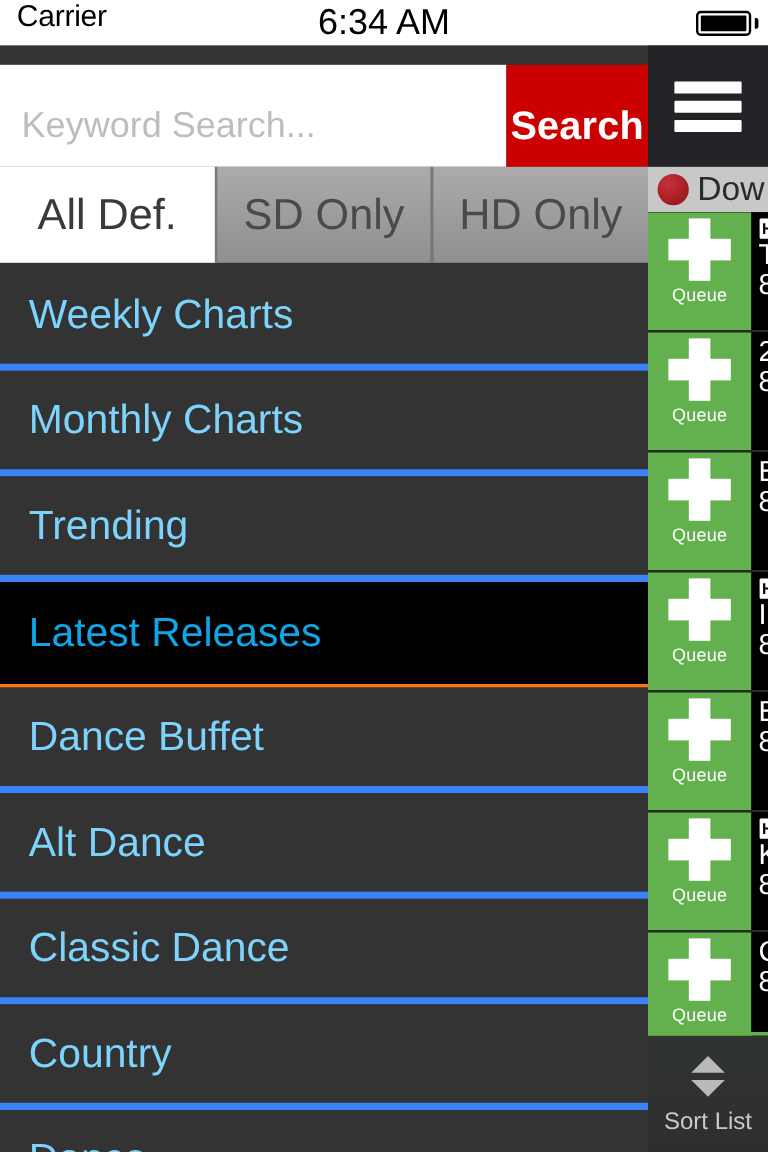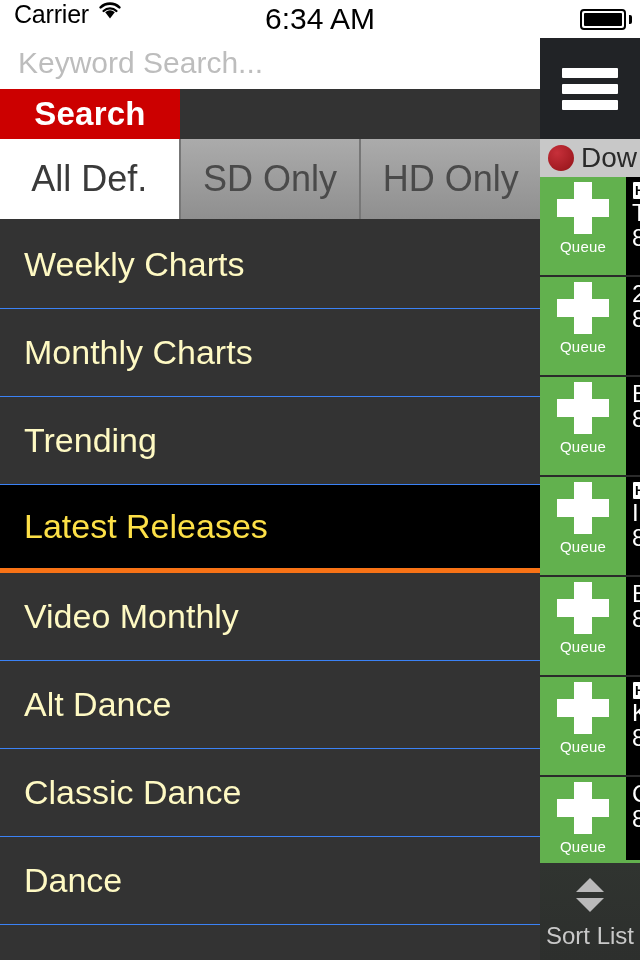--- a/index.html
+++ b/index.html
@@ -9,21 +9,21 @@
     background:#2f2f2f;
     font-family:"Liberation Sans", sans-serif;
     -webkit-font-smoothing:antialiased;
   }
 
   
   #status-bar{
     position:absolute; left:0; top:0; width:640px; height:38px;
     background:#ffffff; color:#000;
   }
-  .sb-left{ position:absolute; left:14px; top:0; height:38px; display:flex; gap:8px; }
+  .sb-left{ position:absolute; left:14px; top:0; height:38px; display:flex; align-items:center; gap:8px;flex-direction:column; }
   .sb-carrier{ font-size:25px; letter-spacing:-0.2px; }
   .sb-wifi{ width:26px; height:20px; position:relative; display:block; }
   .sb-time{
     position:absolute; left:0; top:0; width:640px; height:38px;
     display:flex; align-items:center; justify-content:center;
     font-size:30px; font-weight:400;
   }
   .sb-batt{
     position:absolute; right:14px; top:9px; width:46px; height:21px;
     border:2px solid #000; border-radius:4px; padding:2px;
@@ -35,23 +35,22 @@
   }
 
   
   #left-panel{
     position:absolute; left:0; top:38px; width:540px; height:922px;
     background:#333333; overflow:hidden;
   }
 
   
   #search-row{
-    position:absolute; left:0; top:0; width:540px; height:101px;
+    position:absolute; left:0; top:16px; width:540px; height:101px;
     display:flex;
-    flex-direction:column;
   }
   #search-input{
     flex:1 1 auto; height:101px; border:none; outline:none;
     background:#ffffff; color:#333;
     font-family:"Liberation Sans", sans-serif;
     font-size:30px; padding:0 18px;
   }
   #search-input::placeholder{ color:#bdbdbd; }
   #search-button{
     width:180px; height:101px; border:none; outline:none;
@@ -82,28 +81,28 @@
   }
 
   
   #menu-list{
     position:absolute; left:0; top:183px; width:540px; height:739px;
     background:#333333;
   }
   .menu-item{
     height:88px; display:flex; align-items:center;
     padding-left:24px;
-    font-size:34px; color:#fef9c3;
+    font-size:34px; color:#7dd3fc;
     background:#333333;
-    border-bottom:1px solid #3b82f6;
+    border-bottom:6px solid #3b82f6;
     cursor:pointer; white-space:nowrap;
   }
   .menu-item.selected{
-    background:#000000; color:#fde047;
-    border-bottom:5px solid #f97316;
+    background:#000000; color:#0ea5e9;
+    border-bottom:3px solid #f97316;
   }
 
   
   #right-panel{
     position:absolute; left:540px; top:38px; width:100px; height:922px;
     background:#000000; overflow:hidden;
   }
   #hamburger-bar{
     position:absolute; left:0; top:0; width:100px; height:101px;
     background:#212326; display:flex; align-items:center; justify-content:center;
@@ -158,21 +157,21 @@
   .meta-line{ font-size:24px; line-height:1.05; white-space:nowrap; overflow:hidden; }
   .meta-line2{ font-size:24px; line-height:1.05; white-space:nowrap; overflow:hidden; }
 
   #sort-bar{
     position:absolute; left:0; bottom:0; width:100px; height:100px;
     background:linear-gradient(180deg,#303430 0%,#2d2f2d 100%);
     display:flex; flex-direction:column; align-items:center; justify-content:center;
     cursor:pointer; border-top:3px solid #62b14e;
   }
   #sort-icon{ width:42px; height:42px; position:relative; }
-  #sort-label{ font-size:24px; color:#c9c9c9; white-space:nowrap; margin-top:6px; }
+  #sort-label{ font-size:20px; color:#c9c9c9; white-space:nowrap; margin-top:6px; }
 </style>
 </head>
 <body>
 
 <div id="status-bar">
   <div class="sb-left">
     <span class="sb-carrier">Carrier</span>
     <span class="sb-wifi">
       <svg width="26" height="20" viewBox="0 0 26 20">
         <path d="M13 18.5 L8.2 12.3 a7.6 7.6 0 0 1 9.6 0 Z" fill="#000"></path>
@@ -199,23 +198,24 @@
     <div class="seg on">All Def.</div>
     <div class="seg off">SD Only</div>
     <div class="seg off">HD Only</div>
   </div>
 
   <div id="menu-list">
     <div class="menu-item">Weekly Charts</div>
     <div class="menu-item">Monthly Charts</div>
     <div class="menu-item">Trending</div>
     <div class="menu-item selected">Latest Releases</div>
-    <div class="menu-item">Video Monthly</div>
+    <div class="menu-item">Dance Buffet</div>
     <div class="menu-item">Alt Dance</div>
     <div class="menu-item">Classic Dance</div>
+    <div class="menu-item">Country</div>
     <div class="menu-item">Dance</div>
   </div>
 </div>
 
 <div id="right-panel">
 
   <div id="hamburger-bar">
     <span id="hamburger-icon">
       <span></span>
         <span></span>

